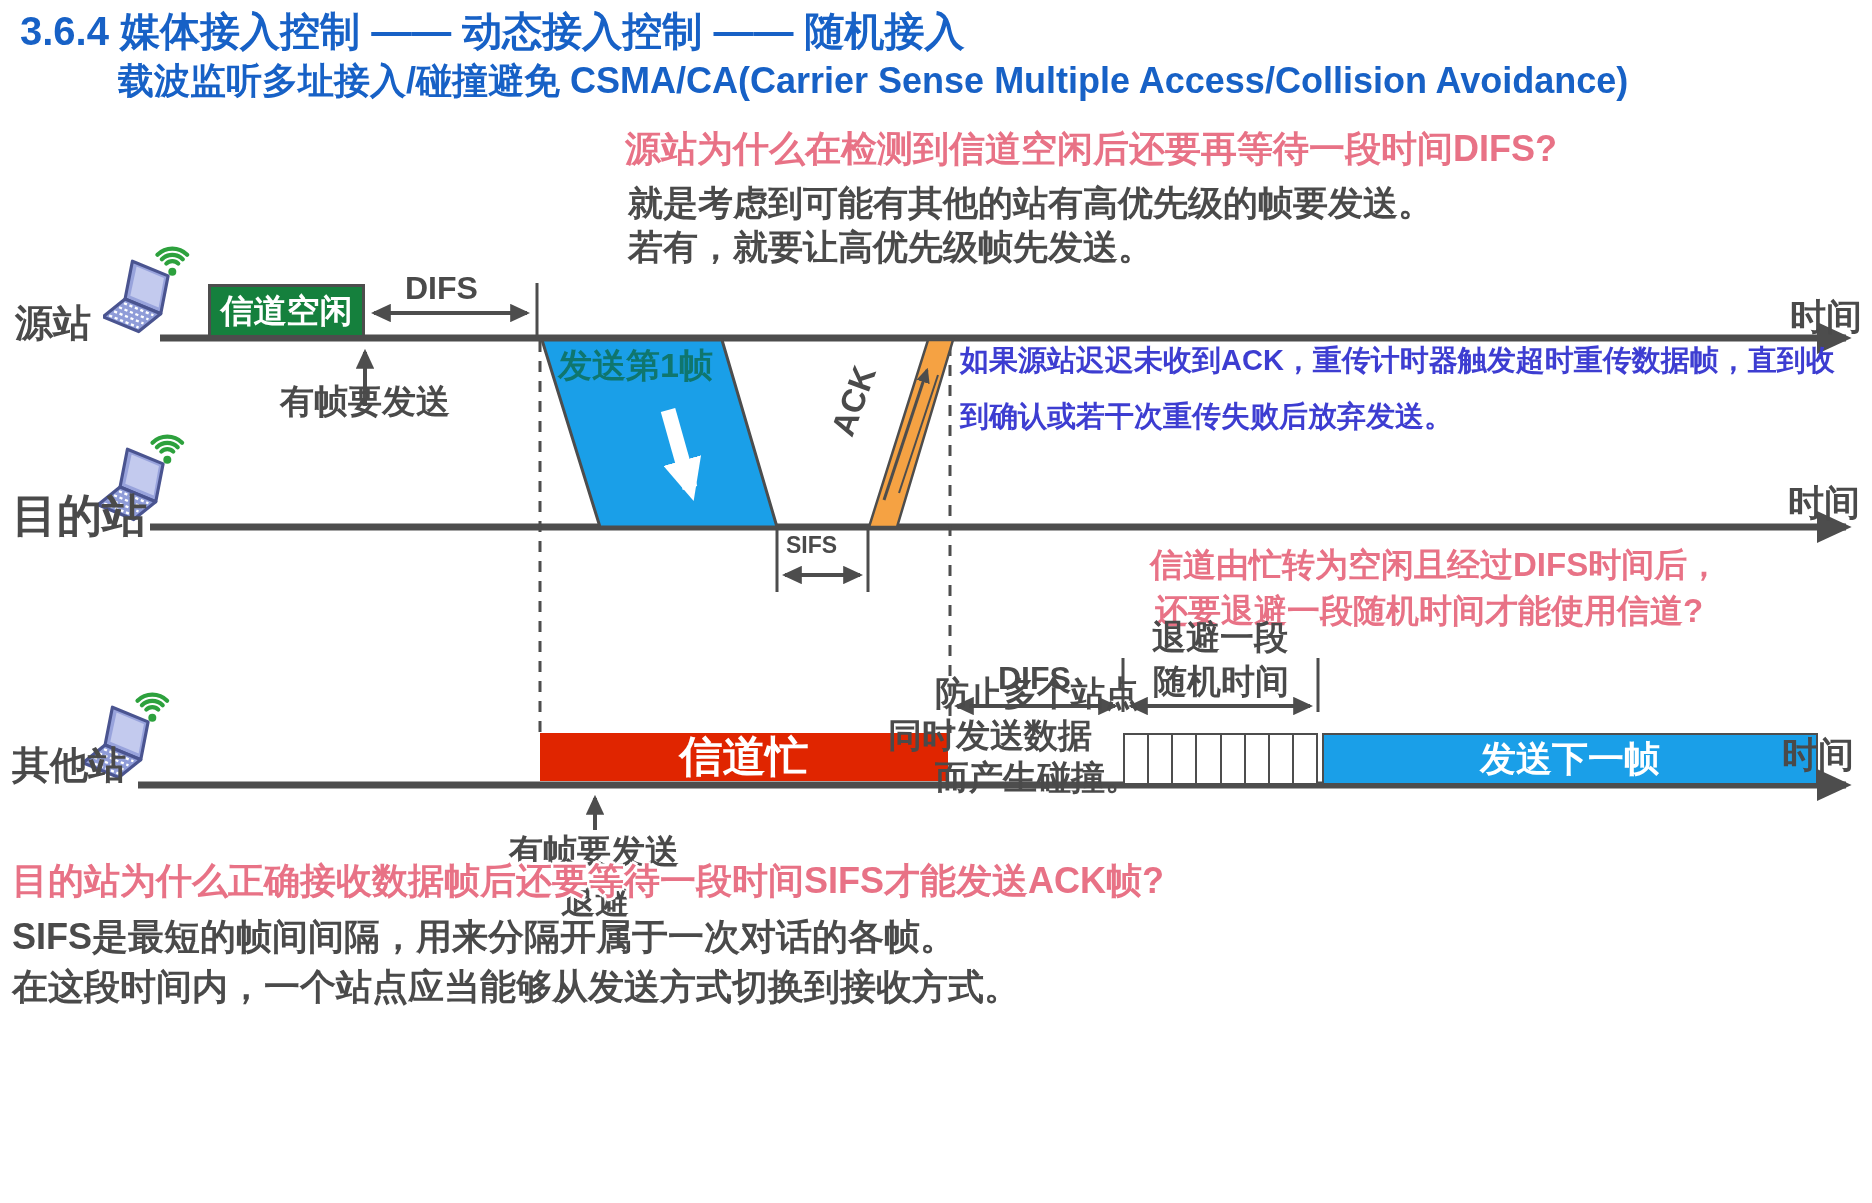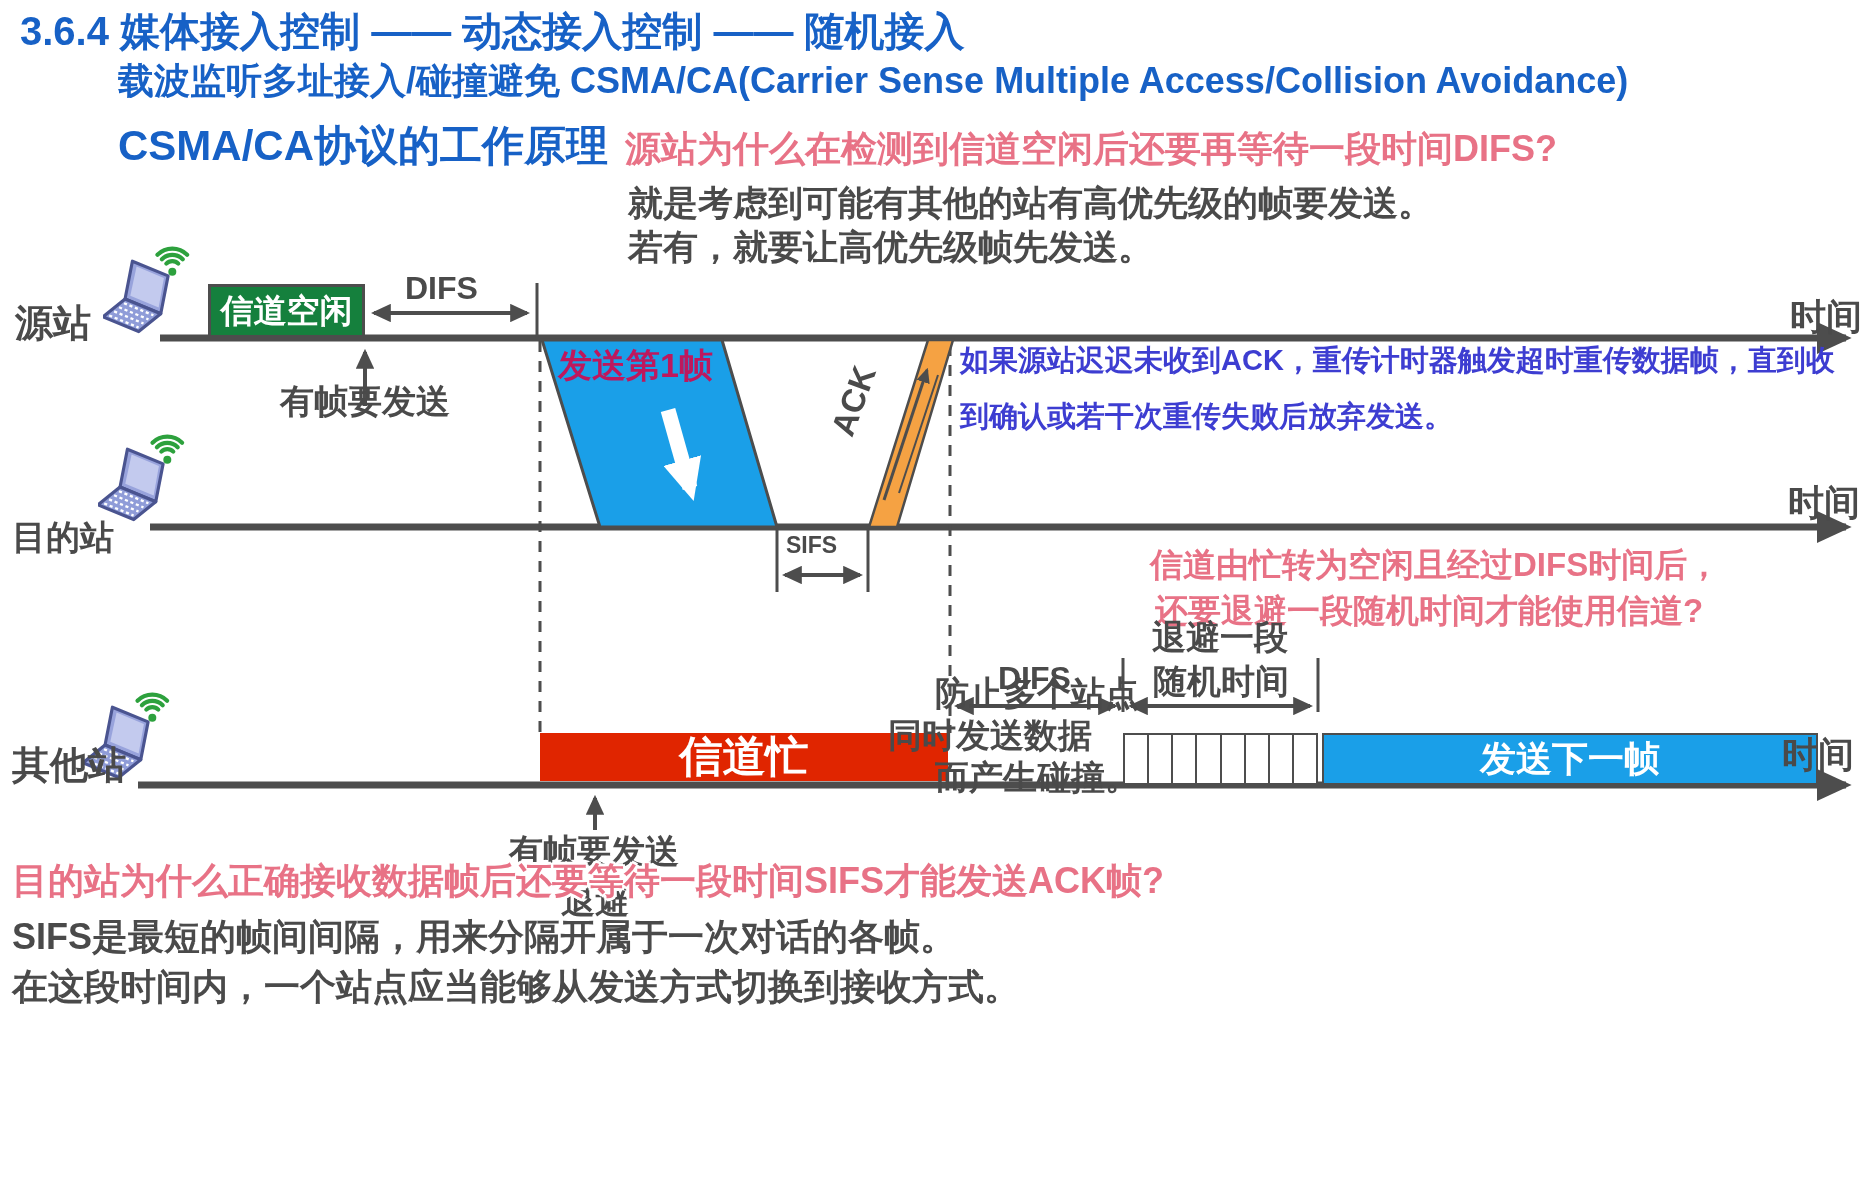--- a/index.html
+++ b/index.html
@@ -91,38 +91,37 @@
     </svg>
   <svg class="laptop" style="left:98px;top:424px" width="105" height="105">
       <use href="#laptop"></use>
     </svg>
   <svg class="laptop" style="left:83px;top:682px" width="105" height="105">
       <use href="#laptop"></use>
     </svg>
 
   <div class="t c-blue" style="left:20px;top:8px;font-size:40px;">3.6.4 媒体接入控制 —— 动态接入控制 —— 随机接入</div>
   <div class="t c-blue" style="left:118px;top:60px;font-size:36px;">载波监听多址接入/碰撞避免 CSMA/CA(Carrier Sense Multiple Access/Collision Avoidance)</div>
-  <div class="t c-blue" style="left:118px;top:122px;font-size:42px;">CSMA/CA协议的工作原理</div>
 
   <div class="t c-pink" style="left:625px;top:128px;font-size:36px;">源站为什么在检测到信道空闲后还要再等待一段时间DIFS?</div>
   <div class="t c-dark" style="left:628px;top:227px;font-size:35px;">若有，就要让高优先级帧先发送。</div>
   <div class="t c-dark" style="left:628px;top:183px;font-size:35px;">就是考虑到可能有其他的站有高优先级的帧要发送。</div>
 
   <div class="t c-dark" style="left:15px;top:302px;font-size:38px;">源站</div>
   <div class="box box-idle">
       <span>信道空闲</span>
     </div>
   <div class="t c-dark" style="left:405px;top:270px;font-size:32px;">DIFS</div>
   <div class="t c-dark" style="left:280px;top:382px;font-size:34px;">有帧要发送</div>
-  <div class="t" style="left:558px;top:346px;font-size:34px;color:#be185d;">发送第1帧</div>
+  <div class="t" style="left:558px;top:346px;font-size:34px;color:#0f766e;">发送第1帧</div>
   <div class="t c-dark" style="left:1790px;top:296px;font-size:36px;">时间</div>
   <div class="t c-note" style="left:960px;top:400px;font-size:29px;">到确认或若干次重传失败后放弃发送。</div>
   <div class="t c-note" style="left:960px;top:344px;font-size:29px;">如果源站迟迟未收到ACK，重传计时器触发超时重传数据帧，直到收</div>
 
-  <div class="t c-dark" style="left:12px;top:490px;font-size:34px;margin-top:28px;">目的站</div>
+  <div class="t c-dark" style="left:12px;top:490px;font-size:45px;">目的站</div>
   <div class="t c-dark ack-label" style="left:818px;top:382px;font-size:33px;">ACK</div>
   <div class="t c-dark" style="left:786px;top:532px;font-size:23px;text-align:right;">SIFS</div>
   <div class="t c-dark" style="left:1788px;top:482px;font-size:36px;">时间</div>
   <div class="t c-pink" style="left:1150px;top:546px;font-size:33px;">信道由忙转为空闲且经过DIFS时间后，</div>
   <div class="t c-pink" style="left:1155px;top:592px;font-size:33px;">还要退避一段随机时间才能使用信道?</div>
 
   <div class="t c-dark" style="left:12px;top:744px;font-size:38px;">其他站</div>
   <div class="t c-dark" style="left:1152px;top:618px;font-size:34px;">退避一段</div>
   <div class="t c-dark" style="left:1153px;top:662px;font-size:34px;">随机时间</div>
   <div class="t c-dark" style="left:998px;top:660px;font-size:32px;">DIFS</div>

